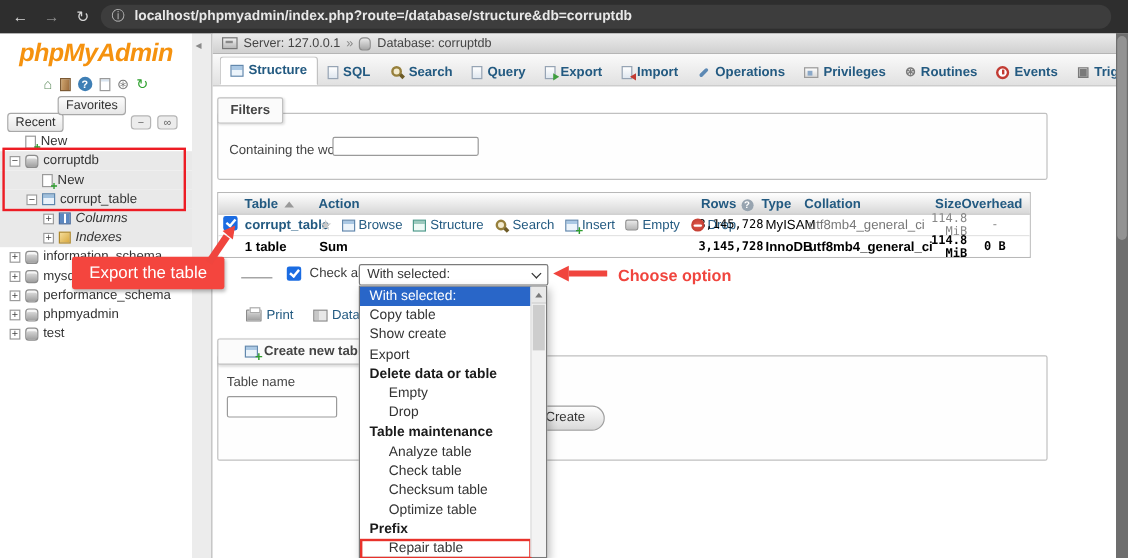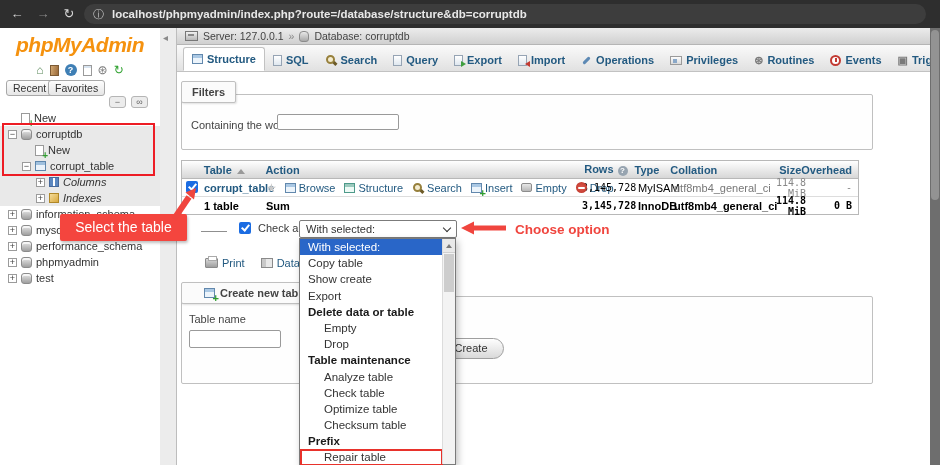--- a/index.html
+++ b/index.html
@@ -19,21 +19,21 @@
   
   .nav { position:absolute; left:0; top:28px; width:160px; height:345px; background:#fff; }
   .logo { position:absolute; top:5px; left:0; width:160px; text-align:center;
           font-size:21px; font-weight:bold; font-style:italic; color:#f5920f; letter-spacing:-0.5px; }
   .hicons { position:absolute; top:34px; left:0; width:160px; height:16px; display:flex;
             justify-content:center; align-items:center; gap:6px; }
   .hic { display:inline-block; }
   .hic.ch { font-size:12px; line-height:12px; font-style:normal; }
   .navbtn { position:absolute; top:52px; height:16px; padding:1px 6px; font-size:10.5px; color:#333;
             border:1px solid #a8a8a8; border-radius:3px; background:linear-gradient(#fdfdfd,#e6e6e6); }
-  .btn-recent { left:6px; } .btn-fav { left:48px; }
+  .btn-recent { left:6px;margin-top:14px; } .btn-fav { left:48px; }
   .collapse-btns { position:absolute; top:68px; right:12px; display:flex; gap:5px; }
   .cbtn { width:17px; height:12px; border:1px solid #b5b5b5; border-radius:3px; background:#ececec;
           font-size:9px; line-height:10px; text-align:center; color:#666; }
   #nav-tree { position:absolute; top:82px; left:0; width:160px; }
   .trow { height:16px; display:flex; align-items:center; font-size:11px; color:#333; white-space:nowrap; }
   .trow.hl { background:#e9e9e9; }
   .trow .exp { flex:0 0 auto; width:9px; height:9px; border:1px solid #9b9b9b; background:#fff;
                font-size:9px; line-height:7px; text-align:center; color:#444; margin-right:4px; }
   .trow .tico { flex:0 0 auto; margin-right:4px; display:inline-block; }
   .trow .tlabel.it { font-style:italic; }
@@ -98,21 +98,21 @@
            border-bottom:1px solid #b8b8b8; color:#235a81; font-weight:bold; }
   .tdrow { display:flex; height:18px; align-items:center; background:#fff; border-bottom:1px solid #ddd; }
   .tsrow { display:flex; height:17px; align-items:center; background:#fff; font-weight:bold; color:#000; }
   .c0 { width:20px; text-align:center; }
   .c1 { width:62px; padding-left:2px; }
   .c2 { width:318px; padding-left:2px; display:flex; align-items:center; }
   .c3 { width:52px; text-align:right; padding-right:3px; }
   .c4 { width:36px; padding-left:4px; }
   .c5 { width:88px; padding-left:4px; }
   .c6 { width:48px; text-align:right; }
-  .c7 { flex:1; text-align:right; padding-right:6px; }
+  .c7 { flex:1; text-align:center; padding-right:6px; }
   .link { color:#235a81; }
   .mono { font-family:"DejaVu Sans Mono",monospace; font-size:10px; }
   .dim { color:#888; } .dim2 { color:#777; }
   .alink { display:inline-flex; align-items:center; gap:3px; margin-right:9px; color:#235a81; }
   .star { color:#c9c9c9; font-size:12px; margin-right:8px; }
   .sa { width:0; height:0; border-left:4px solid transparent; border-right:4px solid transparent;
         border-bottom:5px solid #999; display:inline-block; margin-left:5px; }
   .qm { width:10px; height:10px; border-radius:50%; background:#97a4b0; color:#fff; font-size:8px;
         line-height:10px; text-align:center; font-weight:bold; display:inline-block; margin-left:4px; }
 
@@ -458,36 +458,36 @@
           <div class="opt selected">With selected:</div>
           <div class="opt">Copy table</div>
           <div class="opt">Show create</div>
           <div class="opt">Export</div>
           <div class="opt group">Delete data or table</div>
           <div class="opt sub">Empty</div>
           <div class="opt sub">Drop</div>
           <div class="opt group">Table maintenance</div>
           <div class="opt sub">Analyze table</div>
           <div class="opt sub">Check table</div>
+          <div class="opt sub">Checksum table</div>
           <div class="opt sub">Optimize table</div>
-          <div class="opt sub">Checksum table</div>
           <div class="opt group">Prefix</div>
           <div class="opt sub boxed">Repair table</div>
         </div>
       <div class="dd-scroll">
         <div class="dd-up"></div>
         <div class="dd-thumb"></div>
       </div>
     </div>
   </div>
 
   <div class="pagebar">
     <div class="thumb"></div>
   </div>
 
-  <div class="sel-label">Select the table</div>
+  <div class="sel-label">Export the table</div>
   <svg class="ann" width="940" height="465">
     <line x1="174" y1="219" x2="189" y2="197" stroke="#f0453e" stroke-width="6"></line>
     <polygon points="196,188 194,199.5 185.5,192.5" fill="#f0453e"></polygon>
     <line x1="506" y1="228" x2="474" y2="228" stroke="#f0453e" stroke-width="5"></line>
     <polygon points="461,228 474,221.5 474,234.5" fill="#f0453e"></polygon>
   </svg>
 </div>
 
 </body></html>

